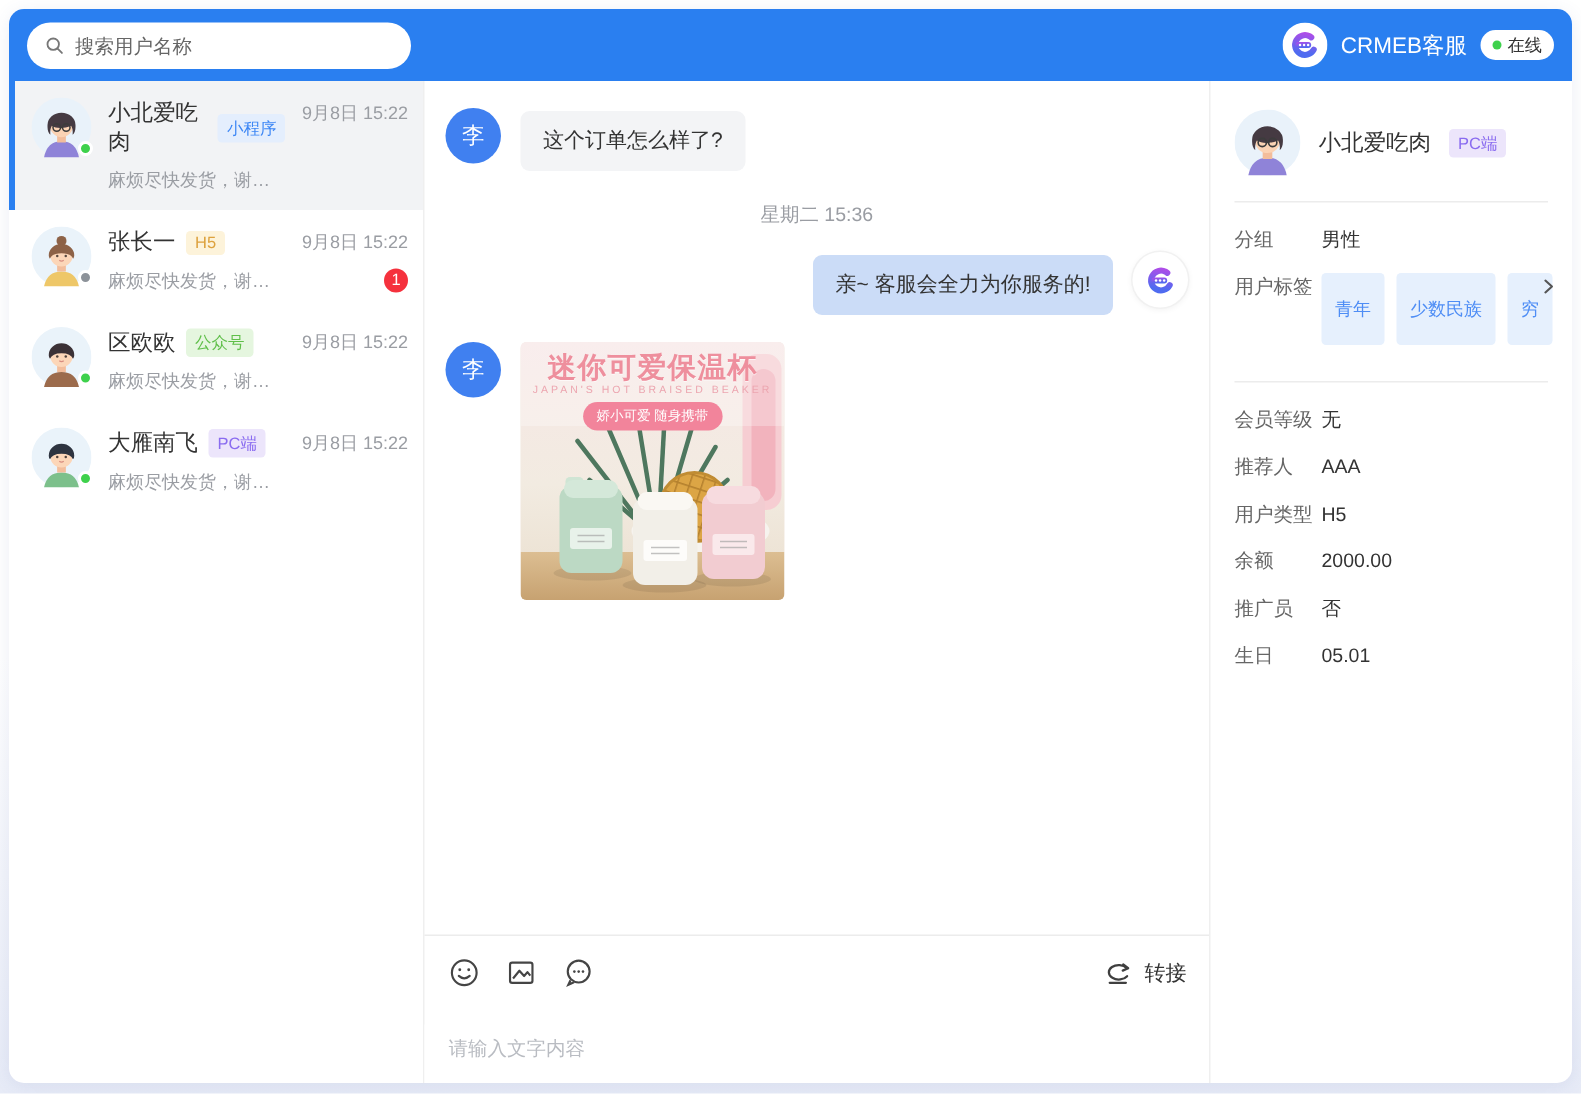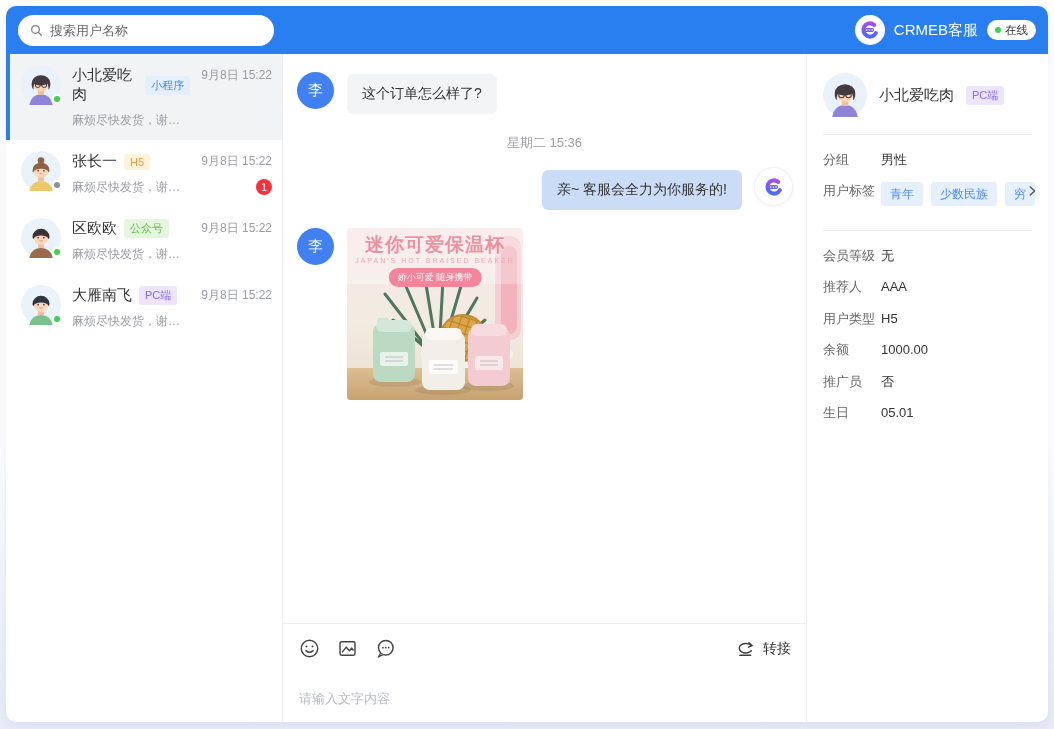--- a/index.html
+++ b/index.html
@@ -80,21 +80,21 @@
   
   .phead { display:flex; align-items:center; gap:12px; padding:4px 0 2px; }
   .phead .cav { width:44px; height:44px; }
   .pname { font-size:15px; color:#333; }
   .pdivider { height:1px; background:#ececec; margin:15px 0 16px; }
   .prow { display:flex; align-items:flex-start; margin-bottom:13px; font-size:13px; line-height:1.35; }
   .plabel { width:58px; flex:none; color:#666; }
   .pvalue { color:#333; }
   .tagcol { flex:1; position:relative; }
   .tagline { display:flex; gap:8px; margin-bottom:9px; align-items:center; }
-  .tag { background:#e6f0fd; color:#4e8df5; font-size:12px; padding:4px 9px; border-radius:3px; white-space:nowrap; }
+  .tag { background:#e6f0fd; color:#4e8df5; font-size:12px; padding:16px 9px; border-radius:3px; white-space:nowrap; }
   .chev { position:absolute; right:-4px; top:2px; background:none; border:0; cursor:pointer; padding:0; }
   .chev svg { width:14px; height:14px; display:block; }
   .details .prow { margin-bottom:14px; }
 </style>
 </head>
 <body>
 
 <div class="app">
 
   <header class="topbar">
@@ -428,21 +428,21 @@
         <div class="prow">
           <span class="plabel">推荐人</span>
           <span class="pvalue">AAA</span>
         </div>
         <div class="prow">
           <span class="plabel">用户类型</span>
           <span class="pvalue">H5</span>
         </div>
         <div class="prow">
           <span class="plabel">余额</span>
-          <span class="pvalue">1000.00</span>
+          <span class="pvalue">2000.00</span>
         </div>
         <div class="prow">
           <span class="plabel">推广员</span>
           <span class="pvalue">否</span>
         </div>
         <div class="prow">
           <span class="plabel">生日</span>
           <span class="pvalue">05.01</span>
         </div>
       </div>

